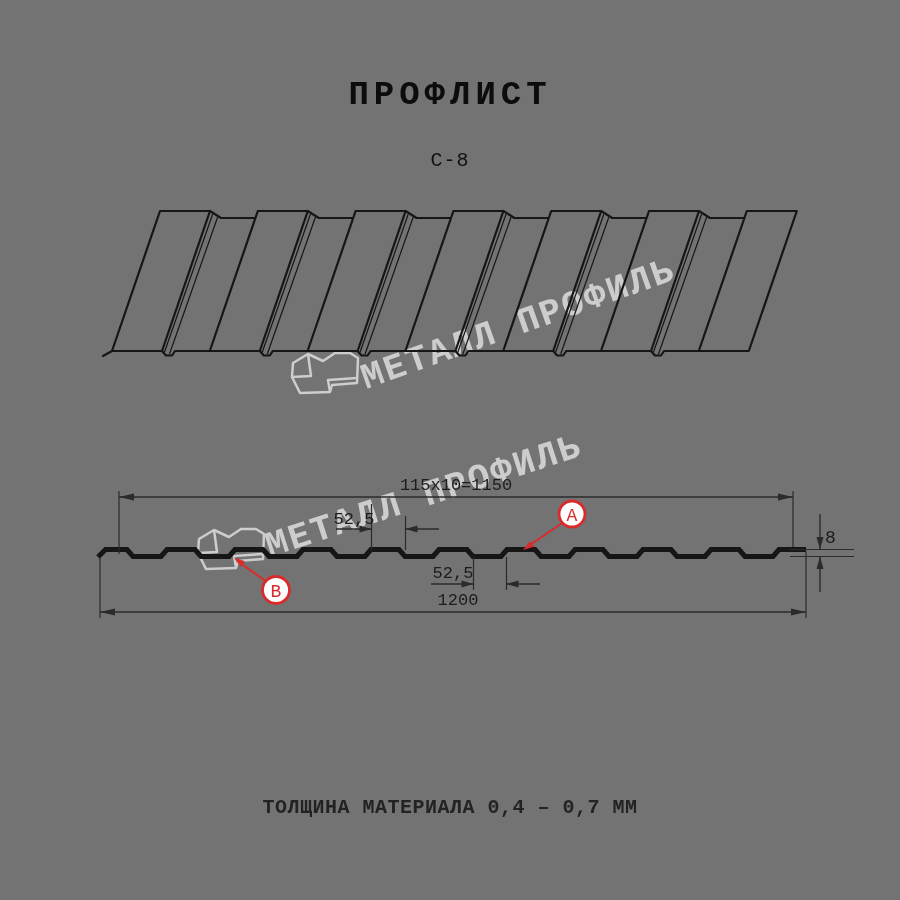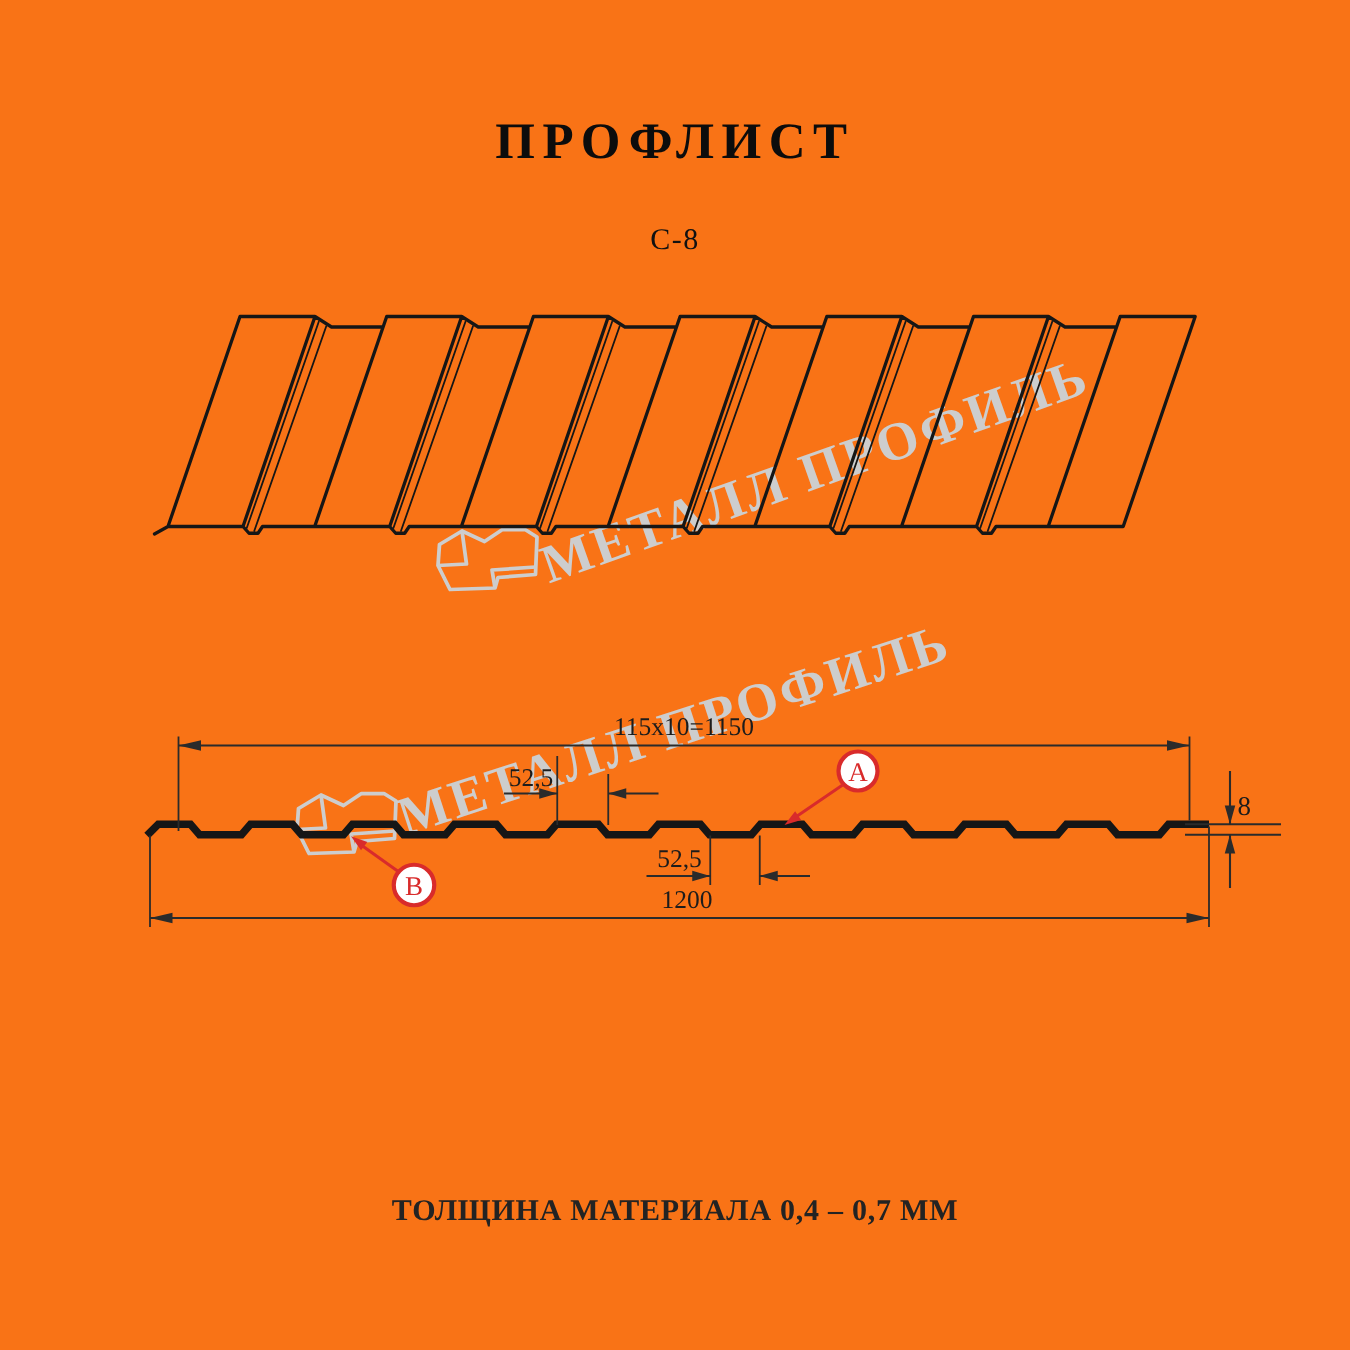--- a/index.html
+++ b/index.html
@@ -1,17 +1,17 @@
 <!DOCTYPE html>
 <html><head>
 <meta charset="utf-8">
 <style>
   html,body{margin:0;padding:0;background:#ffffff;}
-  .page{position:relative;width:900px;height:900px;background:#f97316;overflow:hidden;
-        font-family:Liberation Serif, serif;}
+  .page{position:relative;width:900px;height:900px;background:#737373;overflow:hidden;
+        font-family:Liberation Mono, monospace;}
   .abs{position:absolute;}
   .title{left:0;top:76px;width:900px;text-align:center;
          font-size:34px;font-weight:700;letter-spacing:5px;color:#0c0c0c;}
   .subtitle{left:0;top:126px;width:900px;text-align:center;
          font-size:20px;font-weight:500;letter-spacing:1px;color:#111111;margin-top:23px;}
   .footer-note{left:0;top:796px;width:900px;text-align:center;
          font-size:20px;font-weight:700;letter-spacing:0.5px;color:#232323;}
   svg{position:absolute;left:0;top:0;}
   .dim-text{font-size:17px;fill:#1c1c1c;font-weight:400;}
   .dim-line{stroke:#2b2b2b;stroke-width:1.4;fill:none;}

